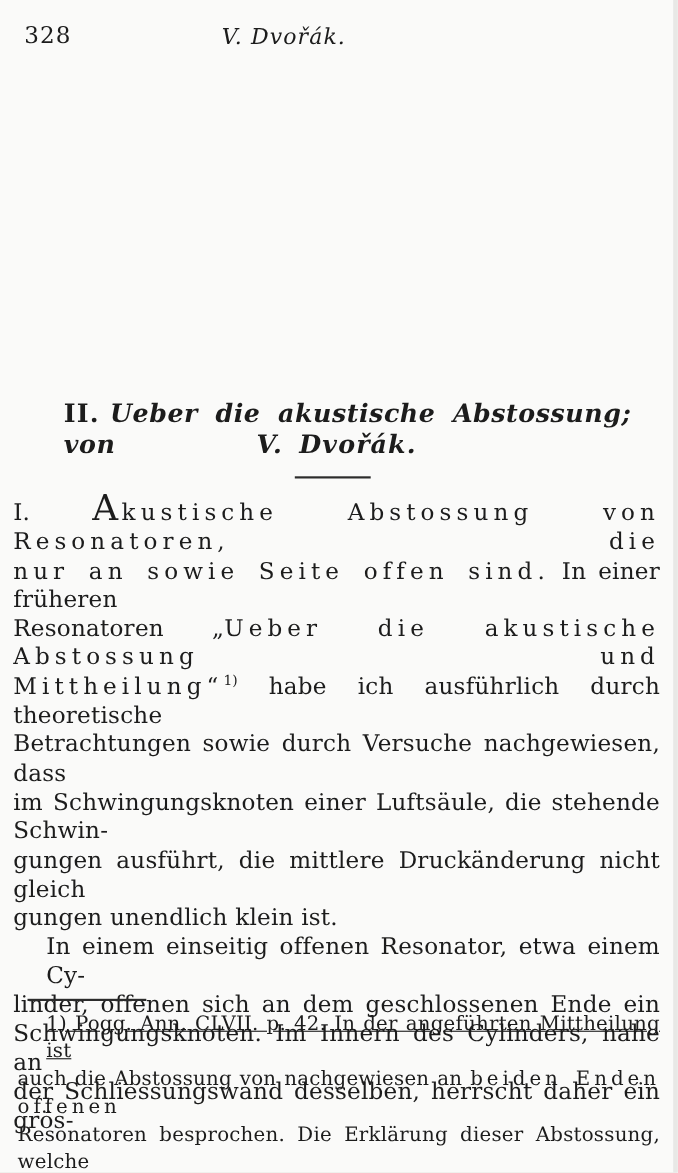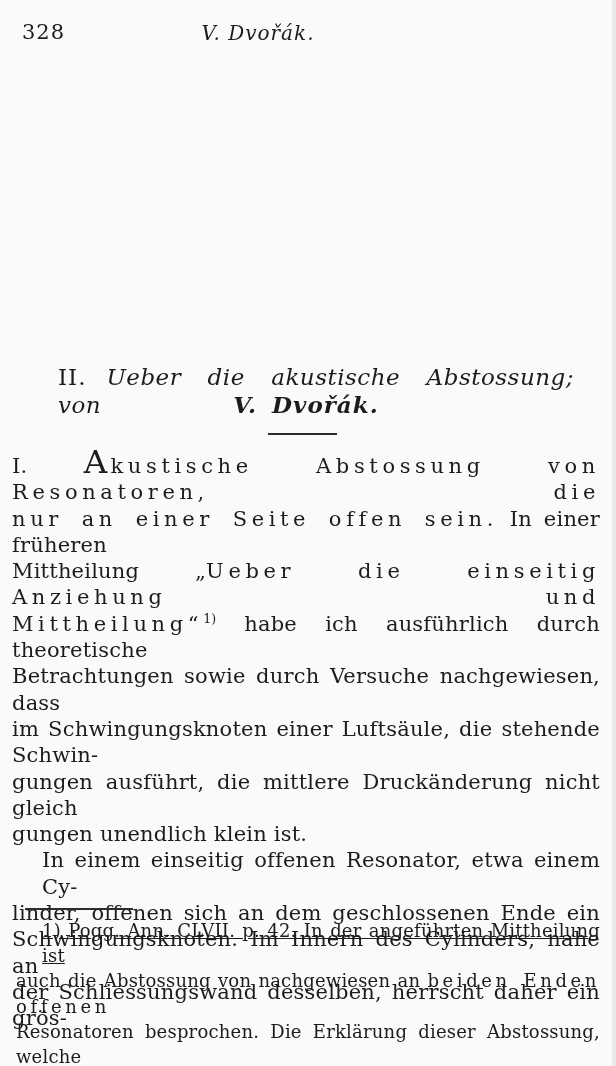--- a/index.html
+++ b/index.html
@@ -32,21 +32,21 @@
     font-style: italic;
     letter-spacing: 1px;
     white-space: nowrap;
   }
   
   .article-title-line1 {
     position: absolute;
     top: 363px; left: 0; right: 0;
     padding: 0 38px 0 58px;
     font-size: 23px;
-    font-weight: normal;
+    font-weight: bold;
     text-align: justify;
     text-align-last: justify;
     line-height: 28px;
   }
   .title-numeral { font-style: normal; letter-spacing: 1px; }
   .title-main { font-style: italic; letter-spacing: 0.5px; word-spacing: 6px; }
   .article-title-line2 {
     position: absolute;
     top: 391px; left: 0; right: 0;
     text-align: center;
@@ -121,22 +121,22 @@
     <span class="title-numeral">II.</span>
     <span class="title-main">Ueber die akustische Abstossung; von</span>
   </div>
 
   <div class="article-title-line2">V. Dvořák.</div>
 
   <div class="title-rule"></div>
 
   <div class="body-text">
       <div class="tline"><span class="s-n">I. </span><span class="s-cap">A</span><span class="s-sp">kustische Abstossung von Resonatoren, die</span></div>
-      <div class="tline"><span class="s-sp">nur an einer Seite offen sein.</span><span class="s-n"> In einer früheren</span></div>
-      <div class="tline"><span class="s-n">Mittheilung „</span><span class="s-sp">Ueber die einseitig Anziehung und</span></div>
+      <div class="tline"><span class="s-sp">nur an sowie Seite offen sind.</span><span class="s-n"> In einer früheren</span></div>
+      <div class="tline"><span class="s-n">Resonatoren „</span><span class="s-sp">Ueber die akustische Abstossung und</span></div>
       <div class="tline"><span class="s-sp">Mittheilung“</span><sup class="s-sup">1)</sup><span class="s-n"> habe ich ausführlich durch theoretische</span></div>
       <div class="tline"><span class="s-n">Betrachtungen sowie durch Versuche nachgewiesen, dass</span></div>
       <div class="tline"><span class="s-n">im Schwingungsknoten einer Luftsäule, die stehende Schwin-</span></div>
       <div class="tline"><span class="s-n">gungen ausführt, die mittlere Druckänderung nicht gleich</span></div>
       <div class="tline last"><span class="s-n">gungen unendlich klein ist.</span></div>
       <div class="tline ind"><span class="s-n">In einem einseitig offenen Resonator, etwa einem Cy-</span></div>
       <div class="tline"><span class="s-n">linder, offenen sich an dem geschlossenen Ende ein</span></div>
       <div class="tline"><span class="s-n">Schwingungsknoten. Im Innern des Cylinders, nahe an</span></div>
       <div class="tline"><span class="s-n">der Schliessungswand desselben, herrscht daher ein grös-</span></div>
     </div>

